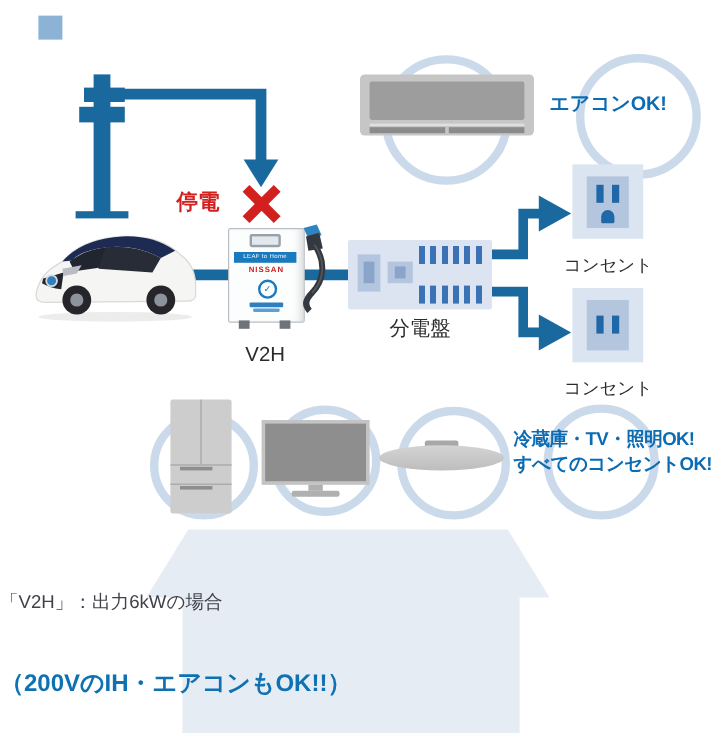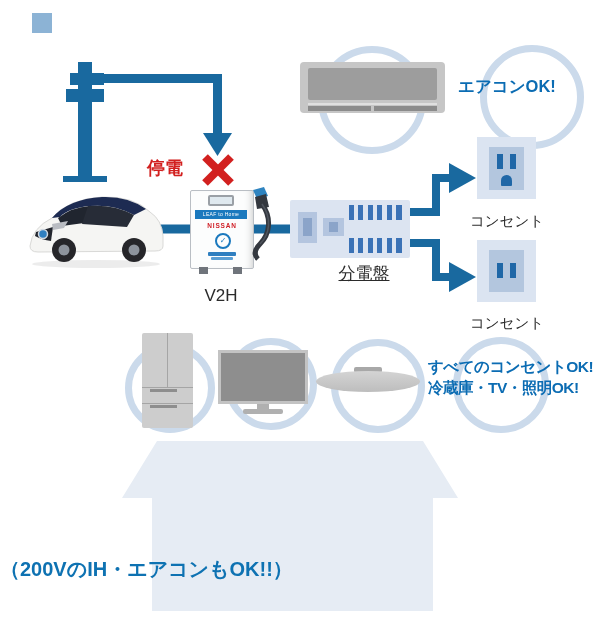--- a/index.html
+++ b/index.html
@@ -148,21 +148,21 @@
   <div class="abs board">
     <div class="brk-main">
         <div class="brk-main-i"></div>
       </div>
     <div class="brk-sub">
         <div class="brk-sub-i"></div>
       </div>
     <div class="brk-row" style="top:5px;"></div>
     <div class="brk-row" style="top:38px;"></div>
   </div>
-  <div class="label" style="left:304px;top:262px;width:120px;font-size:17px;text-decoration:underline;">分電盤</div>
+  <div class="label" style="left:290px;top:262px;width:120px;font-size:17px;">分電盤</div>
 
   <div class="outlet" style="left:477px;top:137px;">
     <div class="outlet-in">
       <div class="slot" style="left:8px;top:7px;"></div>
       <div class="slot" style="left:21px;top:7px;"></div>
       <div class="ground"></div>
     </div>
   </div>
   <div class="label" style="left:462px;top:212px;width:90px;font-size:14.5px;">コンセント</div>
 
@@ -197,20 +197,21 @@
     <div class="tv-neck"></div>
     <div class="tv-base"></div>
   </div>
 
   <div class="abs cl">
     <div class="cl-tab"></div>
     <div class="cl-body"></div>
   </div>
 
   <div class="blue-callout" style="left:428px;top:356px;font-size:15.5px;line-height:21px;letter-spacing:-0.5px;">
+    <div>冷蔵庫・TV・照明OK!</div>
     <div>すべてのコンセントOK!</div>
-    <div>冷蔵庫・TV・照明OK!</div>
   </div>
 
   <div class="abs house"></div>
+  <div class="sum-cond">「V2H」：出力6kWの場合</div>
   <div class="sum-sub">（200VのIH・エアコンもOK!!）</div>
 
 </div>
 
 </body></html>

